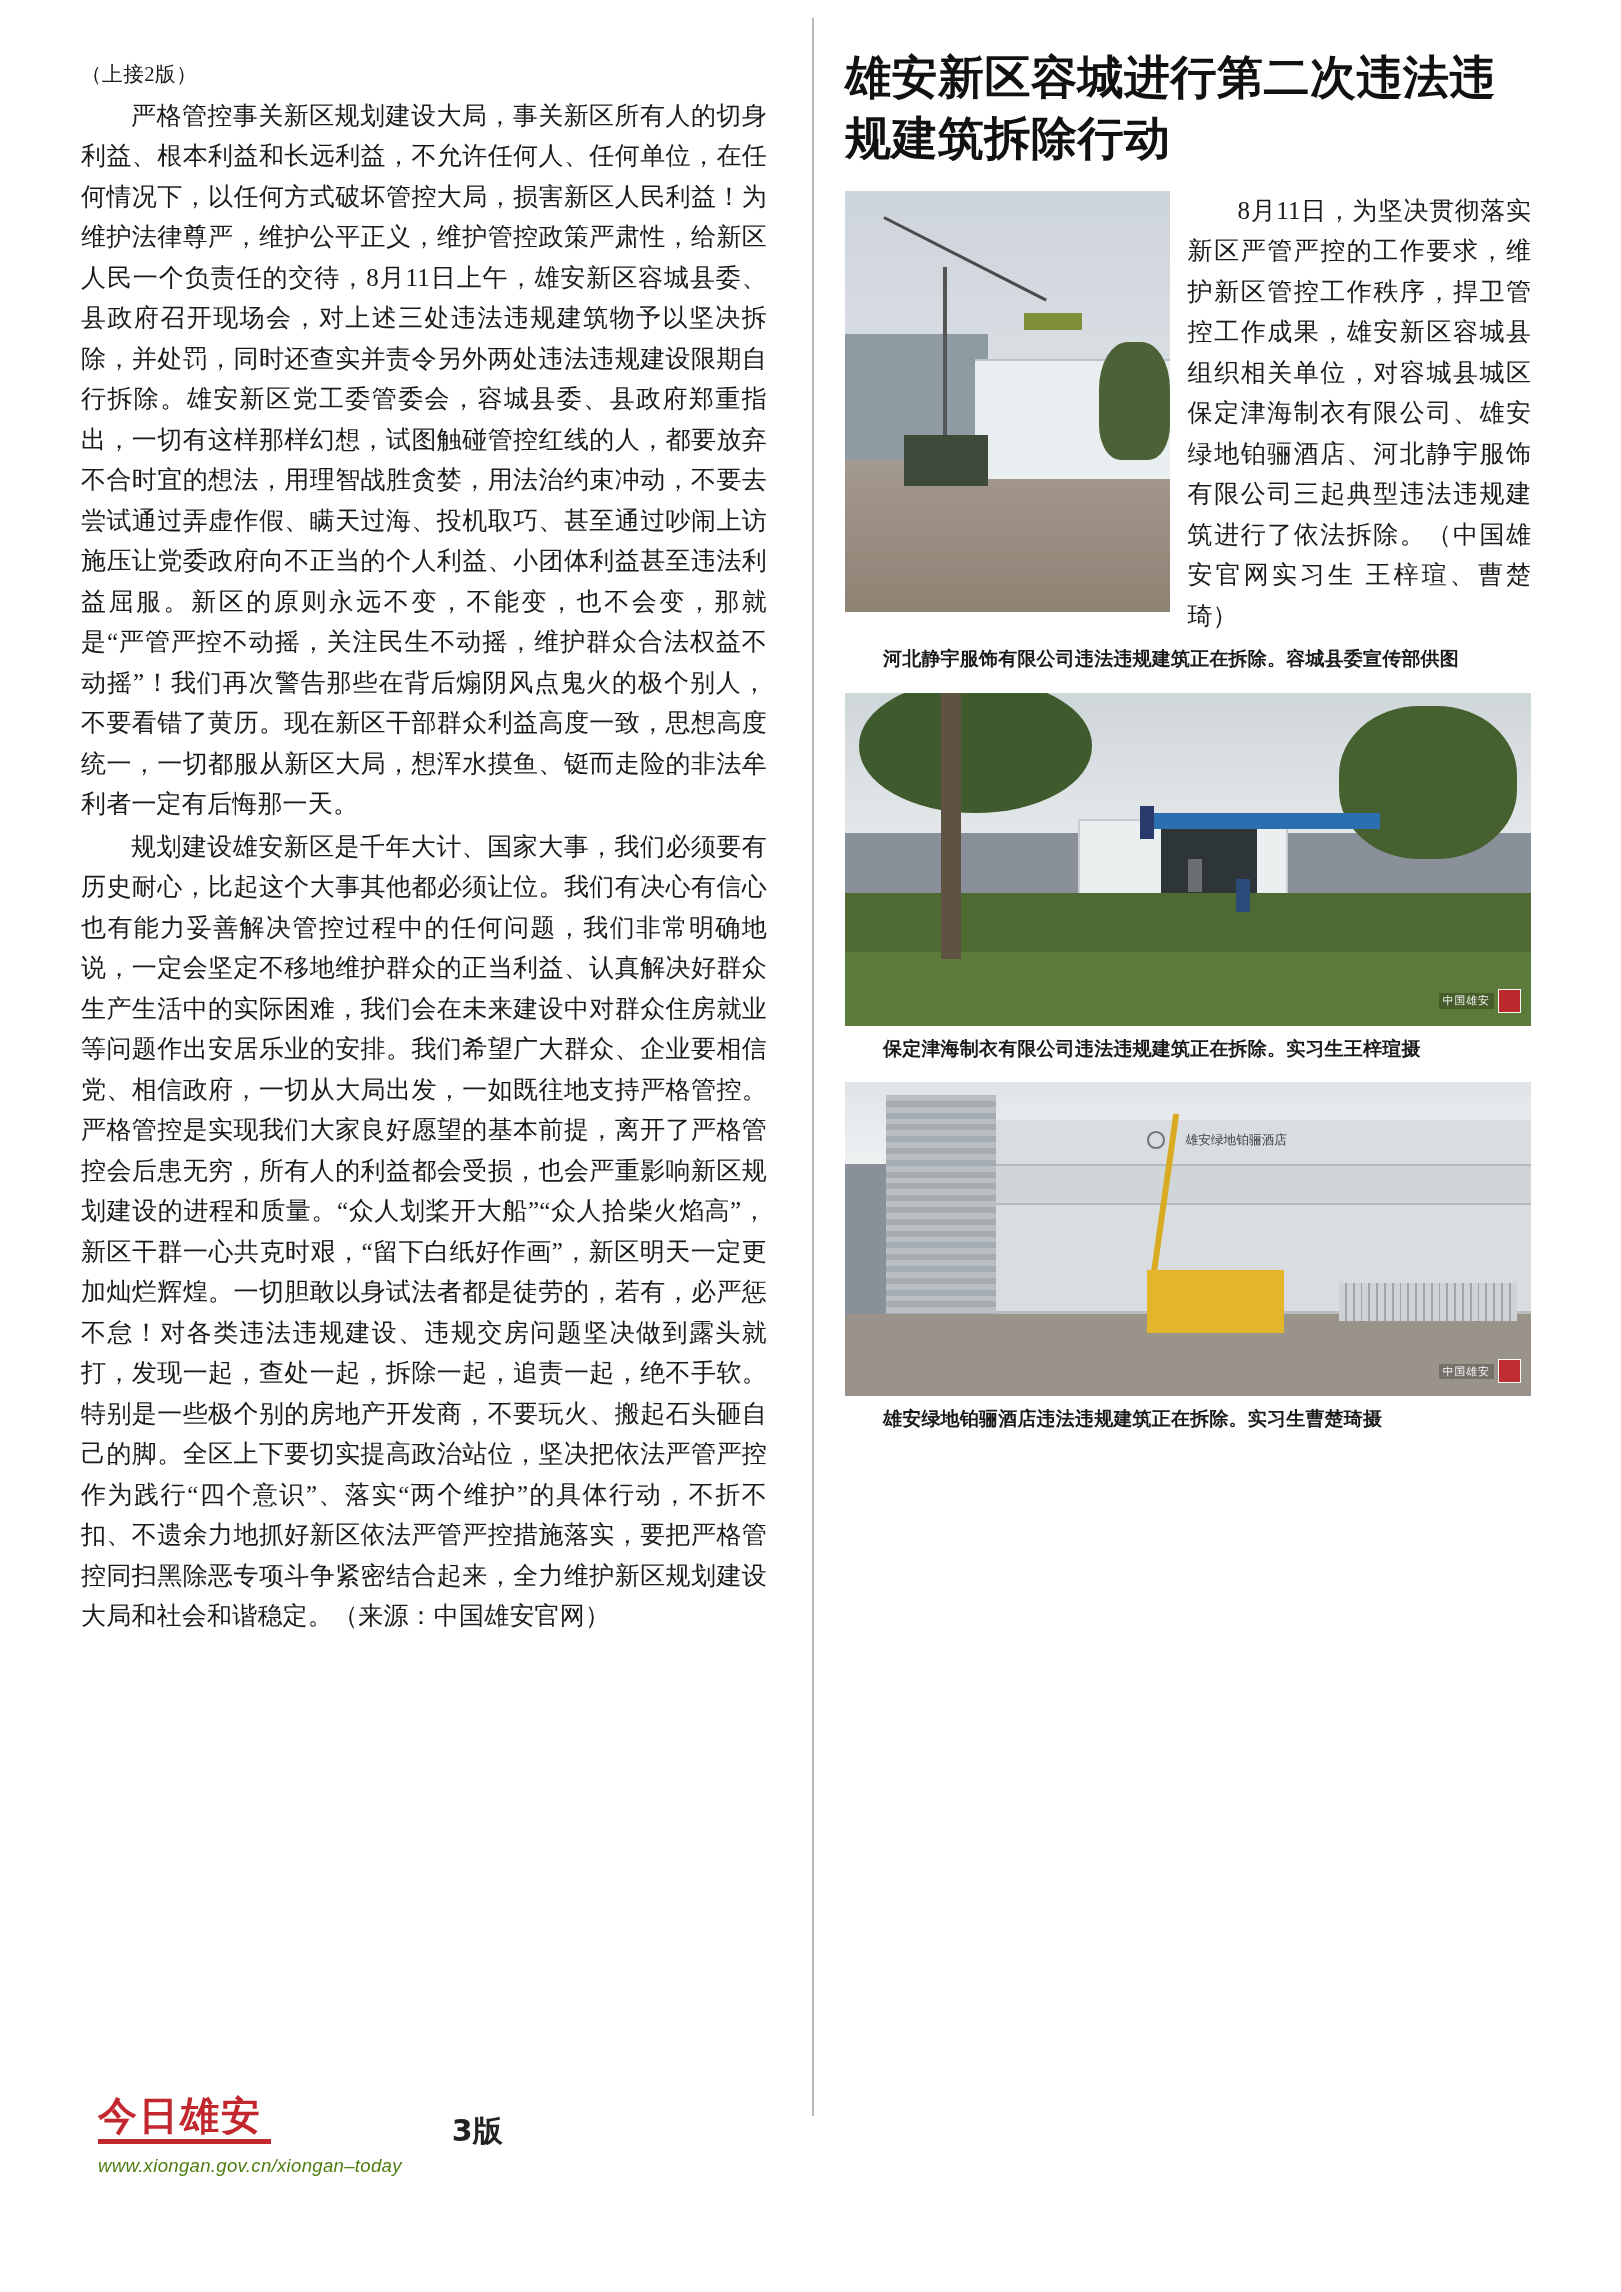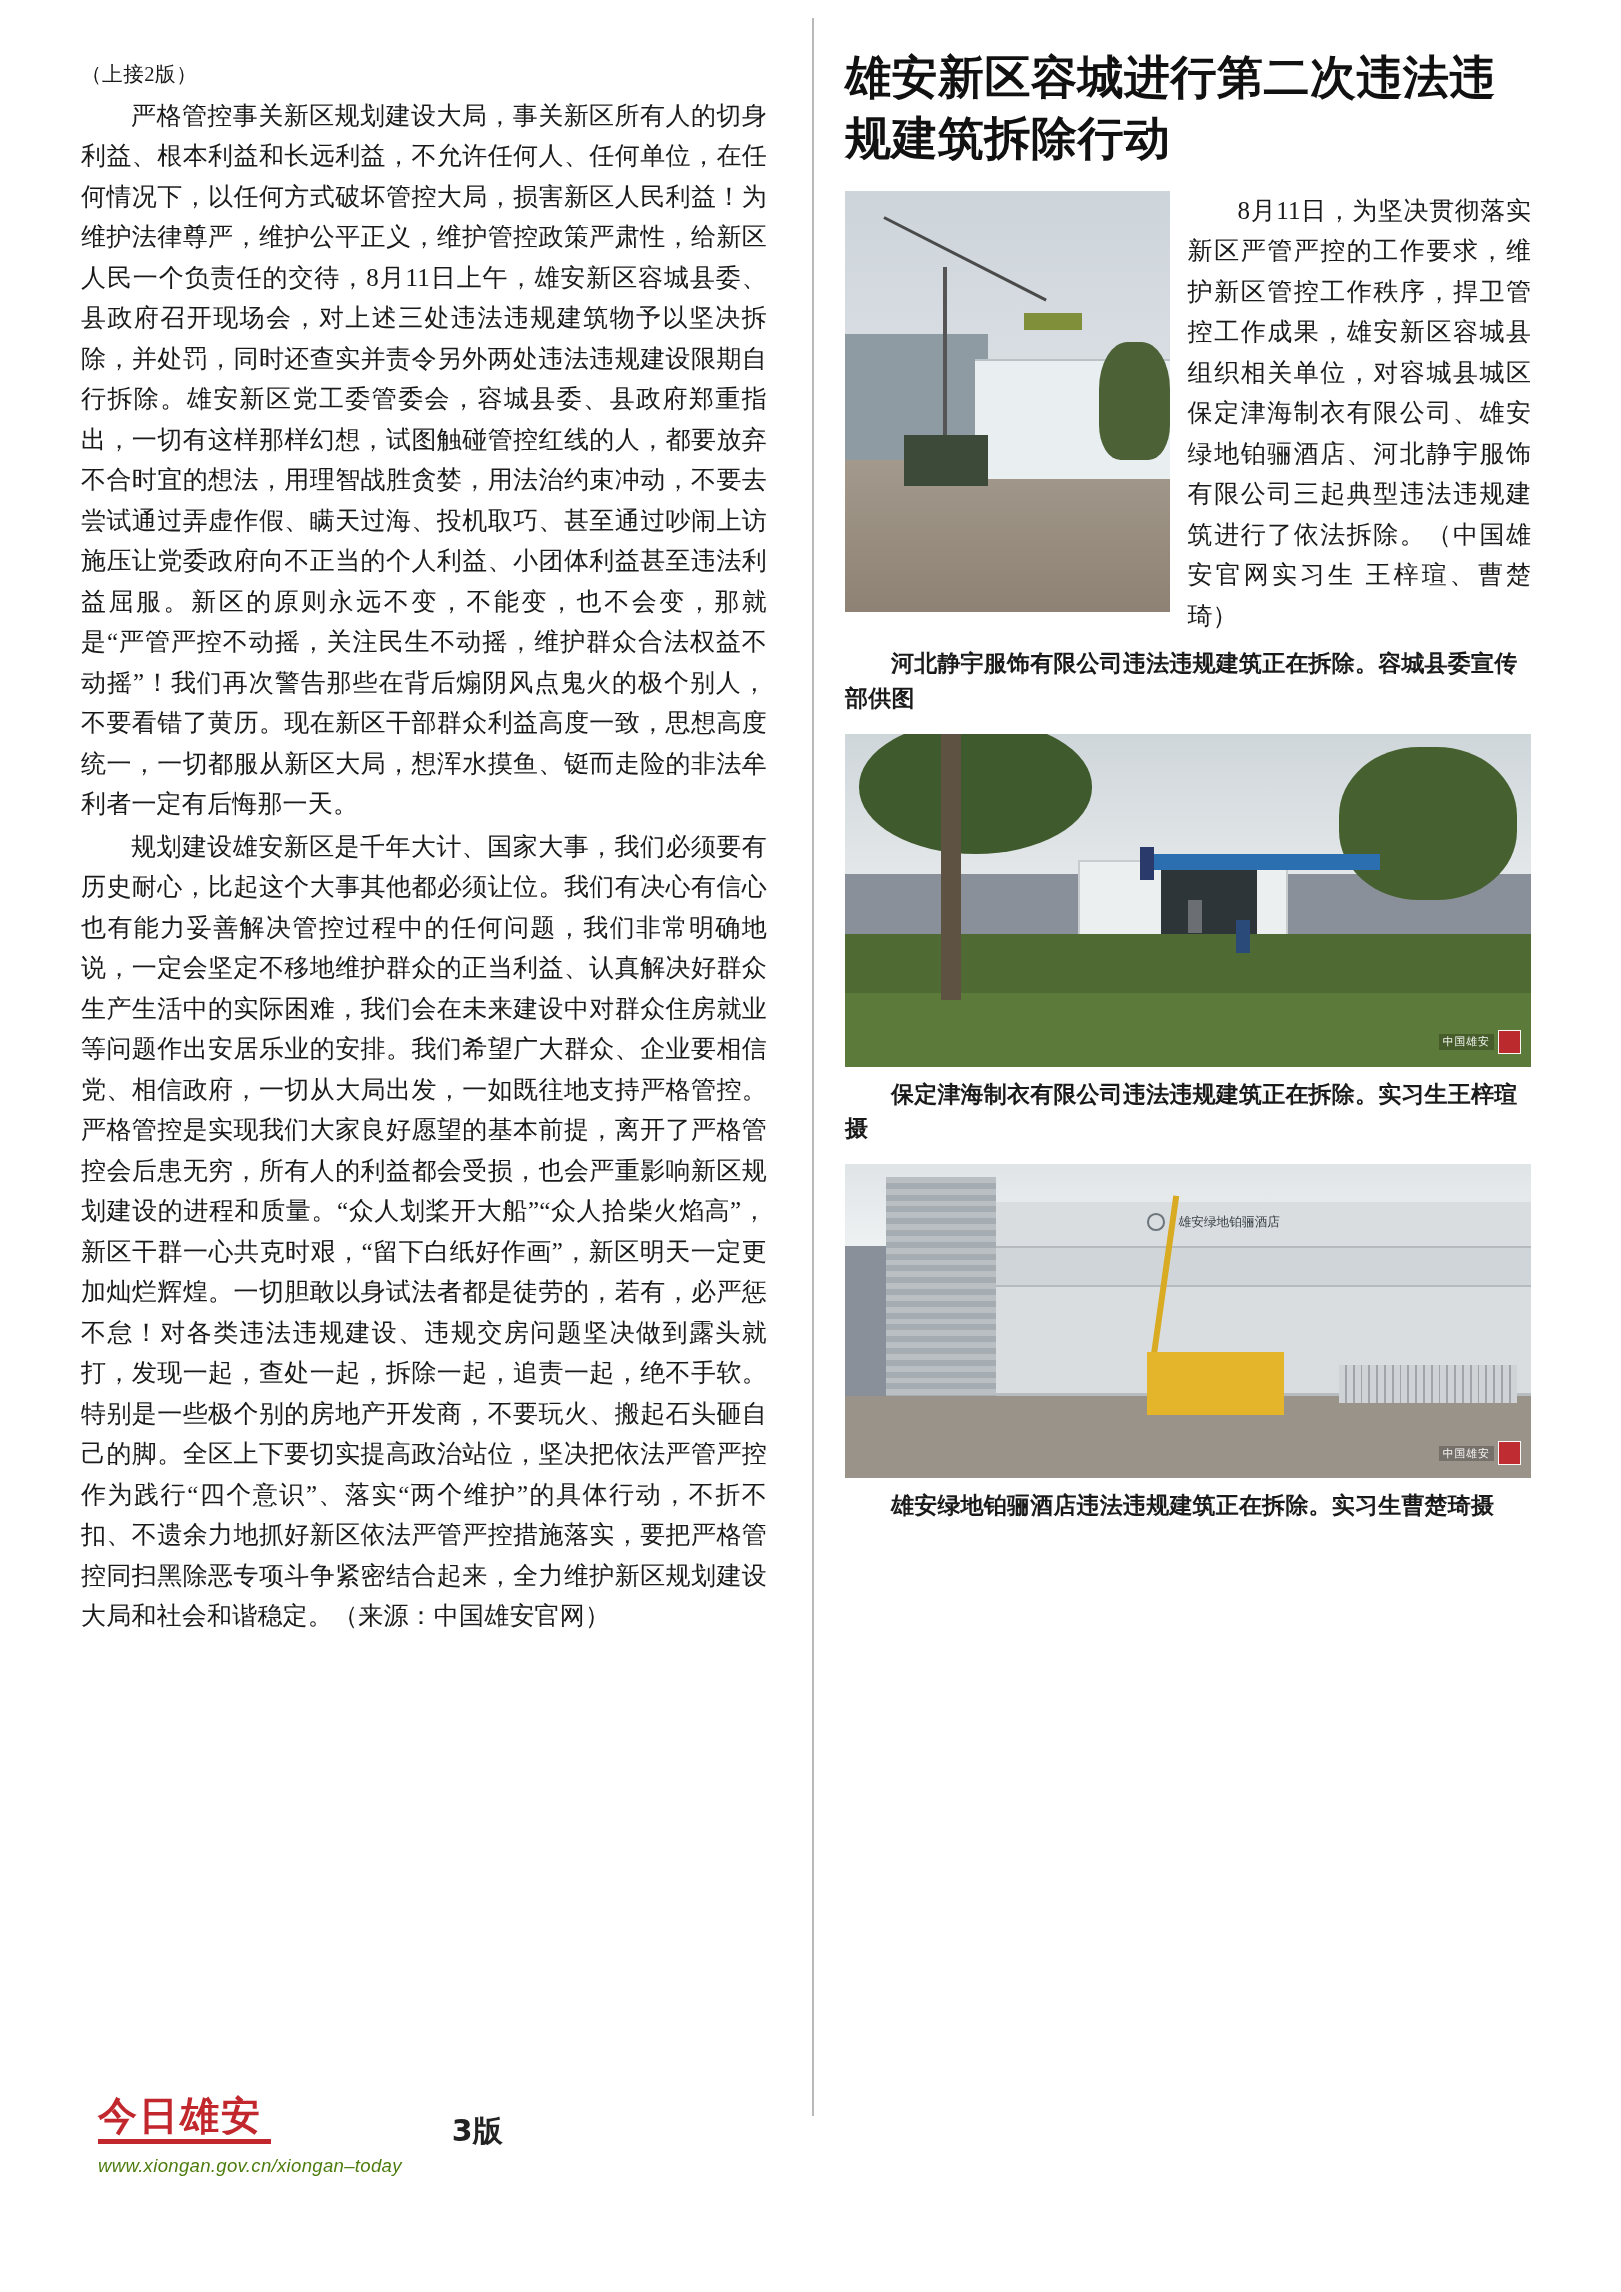--- a/index.html
+++ b/index.html
@@ -111,23 +111,23 @@
   .lead-text {
     font-size: 25px;
     line-height: 1.62;
     text-align: justify;
     text-justify: inter-ideograph;
     text-indent: 2em;
     flex: 1;
     margin: 0;
   }
   .caption {
-    font-family: Liberation Sans, sans-serif;
+    font-family: Liberation Mono, monospace;
     font-weight: bold;
-    font-size: 23px;
+    font-size: 19px;
     line-height: 1.52;
     letter-spacing: 0.2px;
     margin: 9.8px 0 0 0;
   }
   .caption.indent-cap {
     text-indent: 2em;
   }
 
   
   .ph1 { width: 325px; height: 421px; }
@@ -228,21 +228,21 @@
     background: #9a938a;
   }
   .p3-fence {
     position: absolute; right: 2%; bottom: 24%; width: 26%; height: 12%;
     background: repeating-linear-gradient(90deg,#cfd3d6 0 5.9px,#9fa5a9 5.9px 7.8px);
   }
   .p3-sign {
     position: absolute; left: 44%; top: 16%; width: 26%; height: 5%;
     background: transparent; color: #3a4247;
     font-family: "DejaVu Sans", sans-serif; font-size: 12.7px;
-    display: flex; align-items: center; gap: 14px;
+    display: flex; align-items: center; gap: 21px;
   }
   .p3-sign .dot {
     width: 13.7px; height: 13.7px; border-radius: 50%;
     border: 2px solid #6c757b;
   }
 
   
   .footer {
     position: absolute;
     left: 98px;

